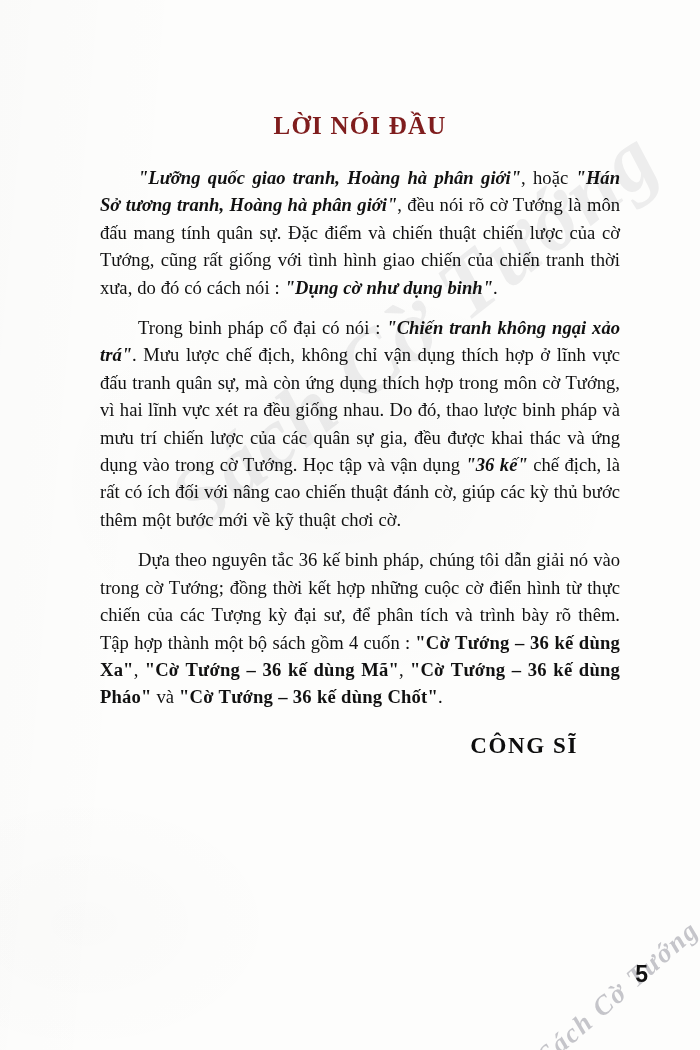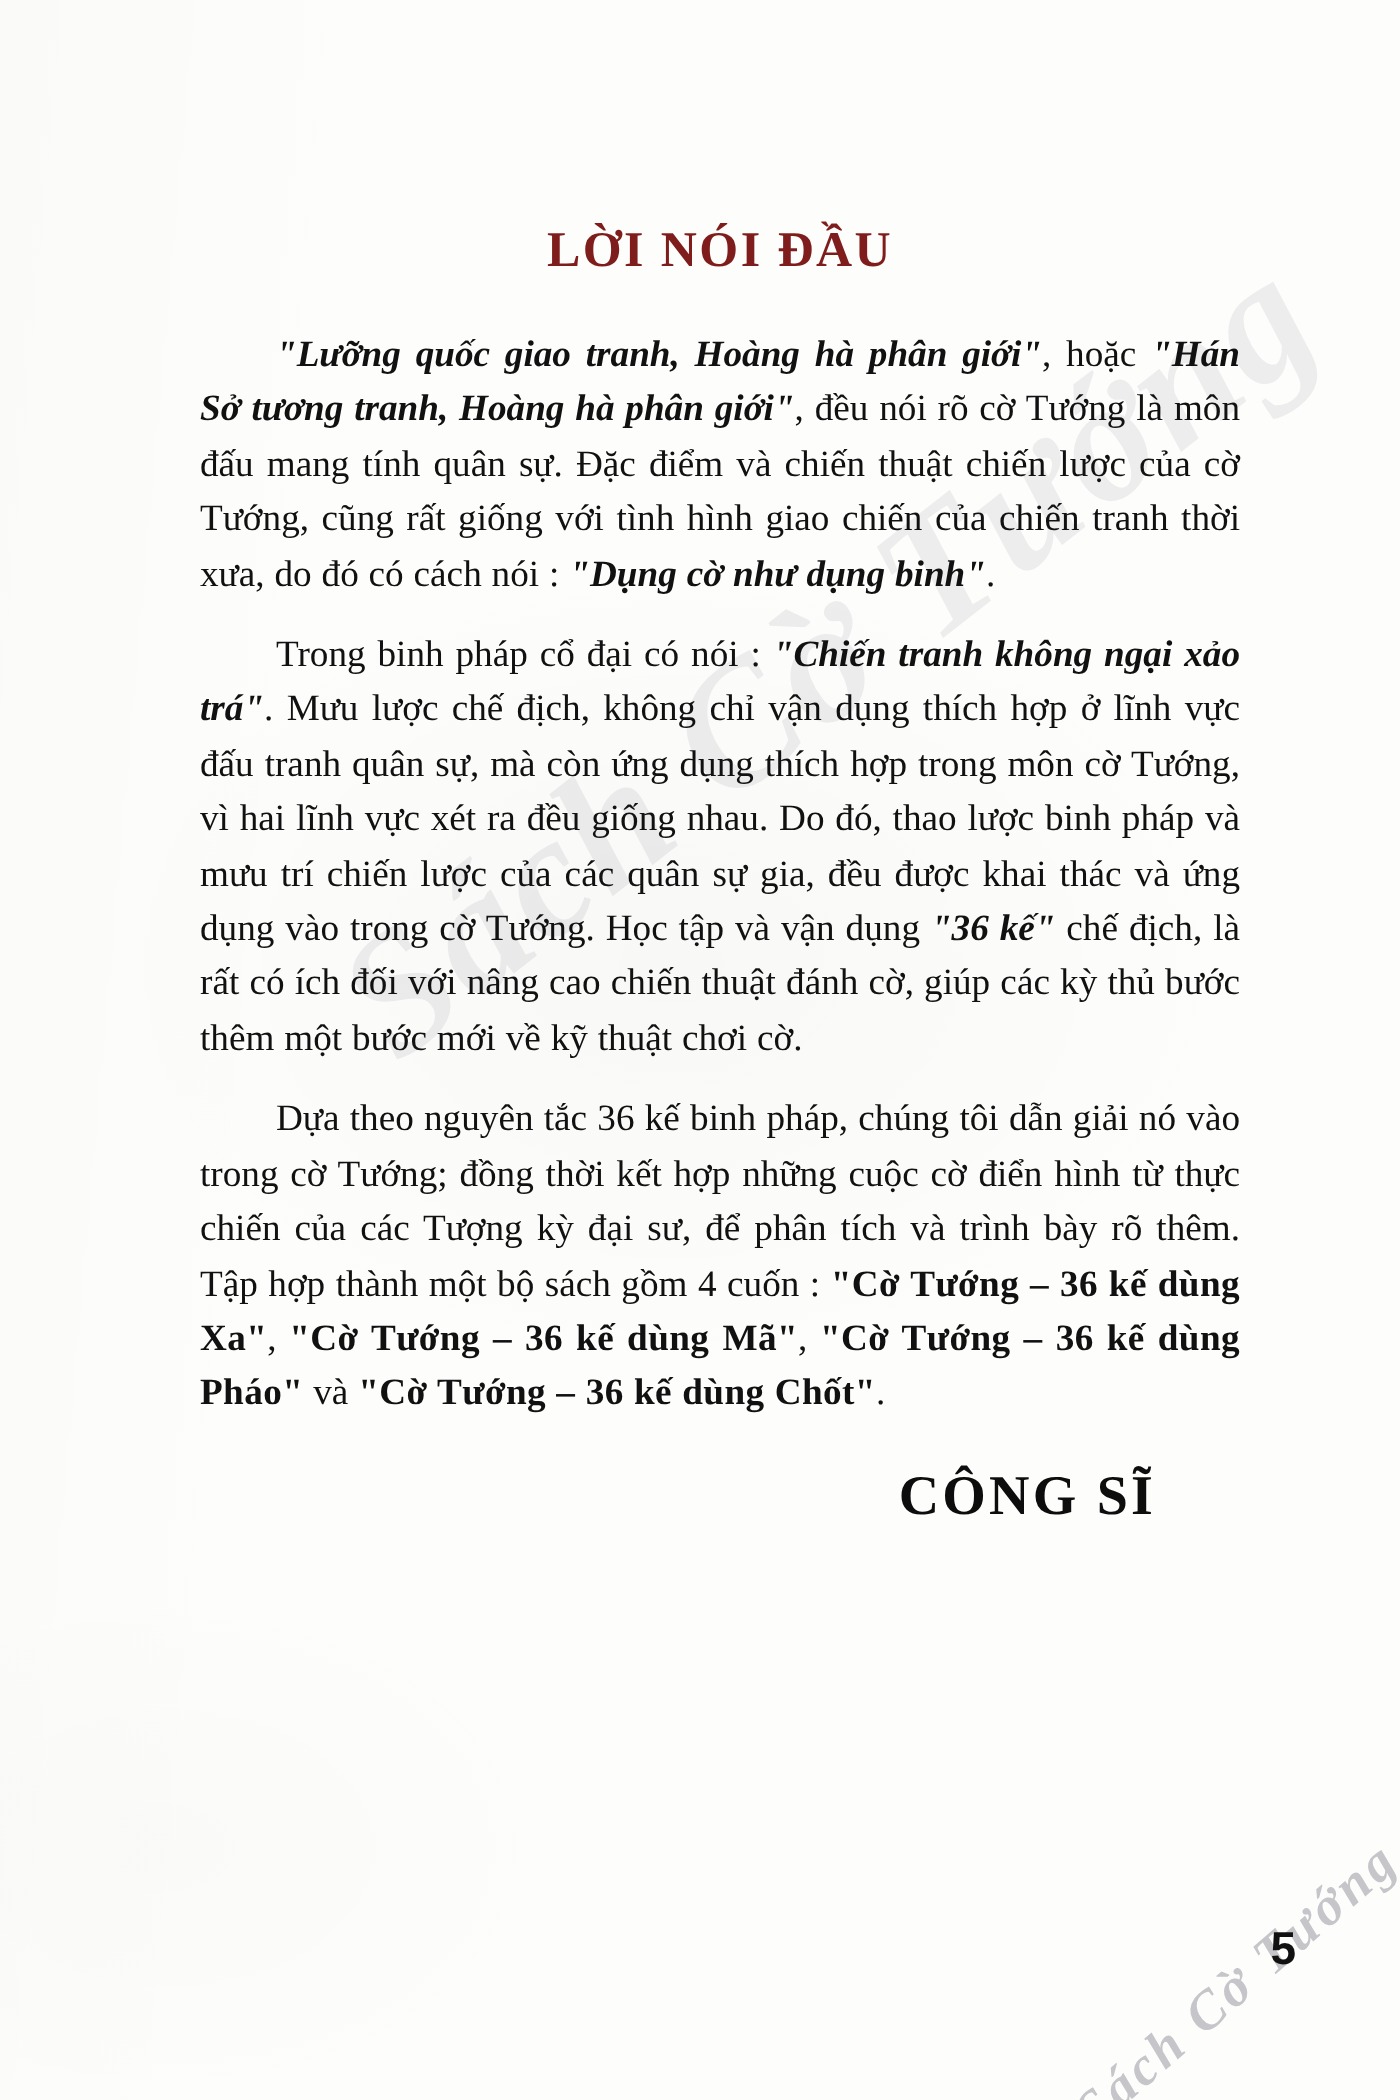--- a/index.html
+++ b/index.html
@@ -92,21 +92,21 @@
   p.para + p.para { margin-top: 13px; }
 
   i.q { font-style: italic; font-weight: 600; }
   i.qb { font-style: italic; font-weight: 700; }
   b.t { font-weight: 700; letter-spacing: 0.2px; }
 
   .signature {
     margin-top: 22px;
     text-align: right;
     padding-right: 42px;
-    font-size: 28px;
+    font-size: 23px;
     font-weight: 700;
     letter-spacing: 1.6px;
   }
 
   .page-number {
     position: absolute;
     right: 52px;
     bottom: 62px;
     font-size: 23px;
     font-weight: 700;

